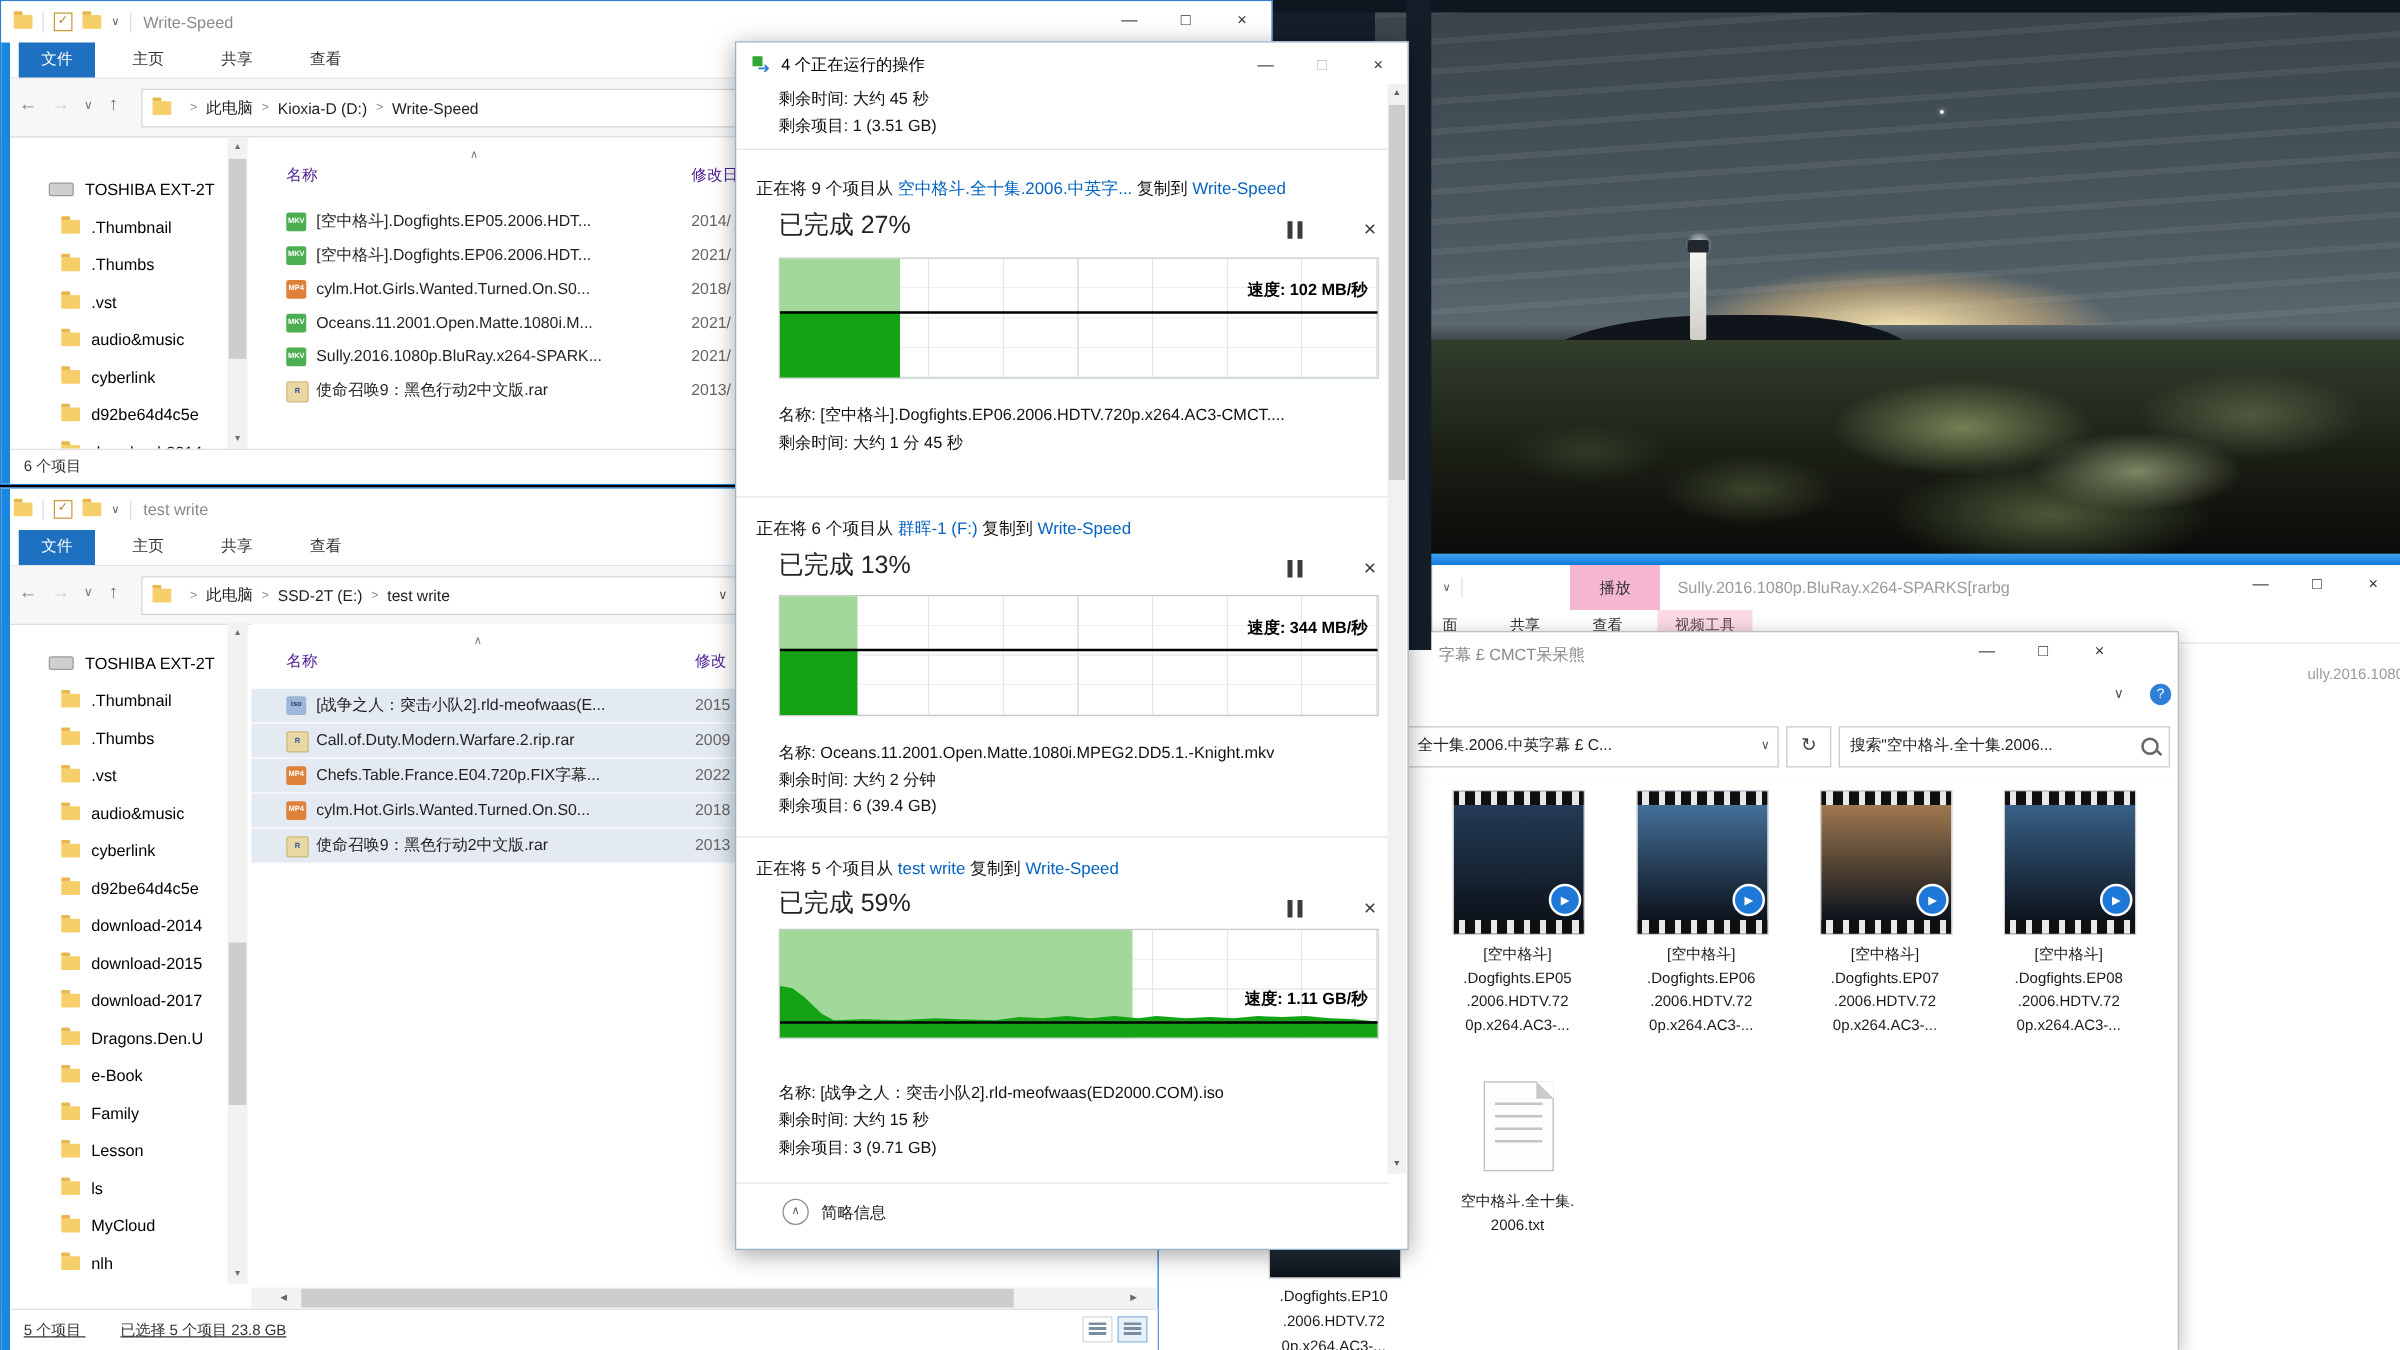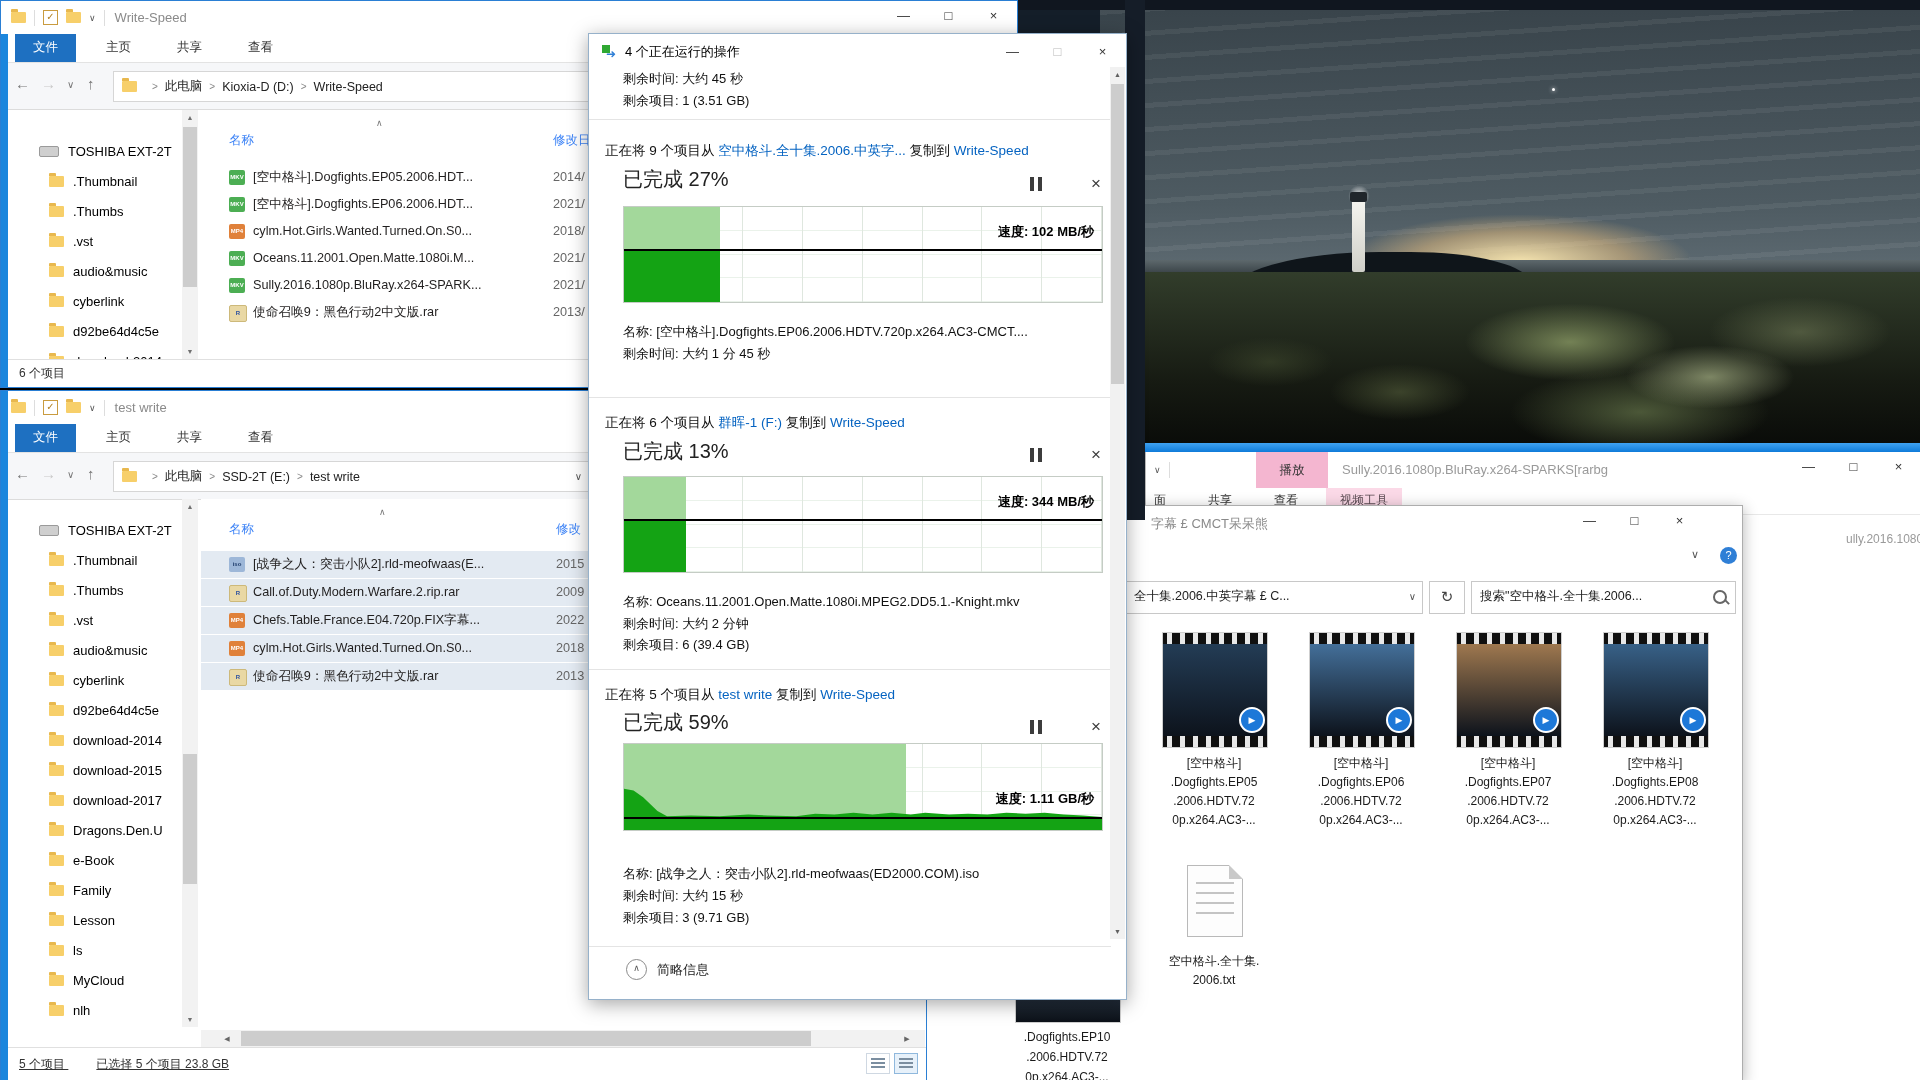--- a/index.html
+++ b/index.html
@@ -28,21 +28,21 @@
   .addr-box .foldico{margin:0 8px 0 8px;}
   .crumb-sep{color:#888;font-size:10px;padding:0 7px;}
   .sidebar{position:absolute;overflow:hidden;}
   .side-item{height:30px;display:flex;align-items:center;gap:9px;font-size:13px;color:#000000;padding-left:38px;}
   .side-item.child{padding-left:48px;}
   .drive-ico{width:18px;height:9px;background:#cfcfcf;border:1px solid #9a9a9a;border-radius:2px;}
   .vsb{position:absolute;width:16px;background:#f2f2f2;}
   .vsb .arr{position:absolute;left:0;width:16px;height:15px;text-align:center;font-size:7px;color:#707070;line-height:15px;}
   .vsb .thumb{position:absolute;left:1px;width:14px;background:#cdcdcd;}
   .filelist{position:absolute;background:#fff;overflow:hidden;}
-  .colhdr{position:absolute;font-size:12.5px;color:#3b82f6;}
+  .colhdr{position:absolute;font-size:12.5px;color:#4c1d95;}
   .sortcaret{position:absolute;font-size:9px;color:#777;}
   .frow{position:relative;height:27px;line-height:27px;font-size:12.7px;color:#211f1f;white-space:nowrap;}
   .frow .ficon{position:absolute;left:28px;top:6px;width:16px;height:15px;border-radius:2px;font-size:6px;color:#fff;text-align:center;line-height:15px;font-weight:bold;}
   .frow .fname{position:absolute;left:52px;}
   .frow .fdate{position:absolute;left:352px;color:#666;}
   .ficon.mkv{background:#4cae53;}
   .ficon.mp4{background:#e0813a;}
   .ficon.rar{background:#e9d8a4;color:#2a4fa0;border:1px solid #cdb97a;}
   .ficon.iso{background:#9db7d8;color:#23406e;}
   .statusbar{position:absolute;left:0;right:0;bottom:0;background:#fff;border-top:1px solid #e0e0e0;font-size:12px;color:#333;}

